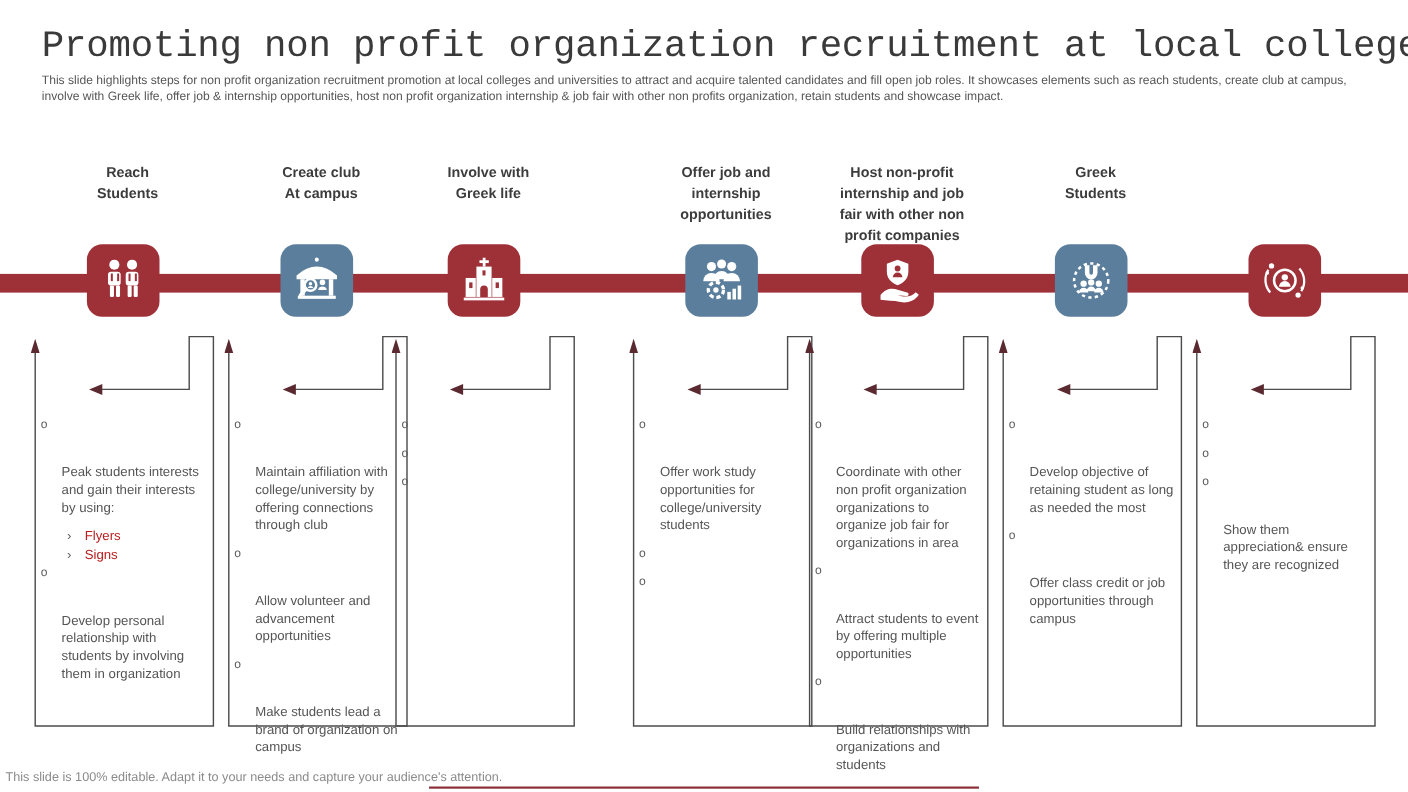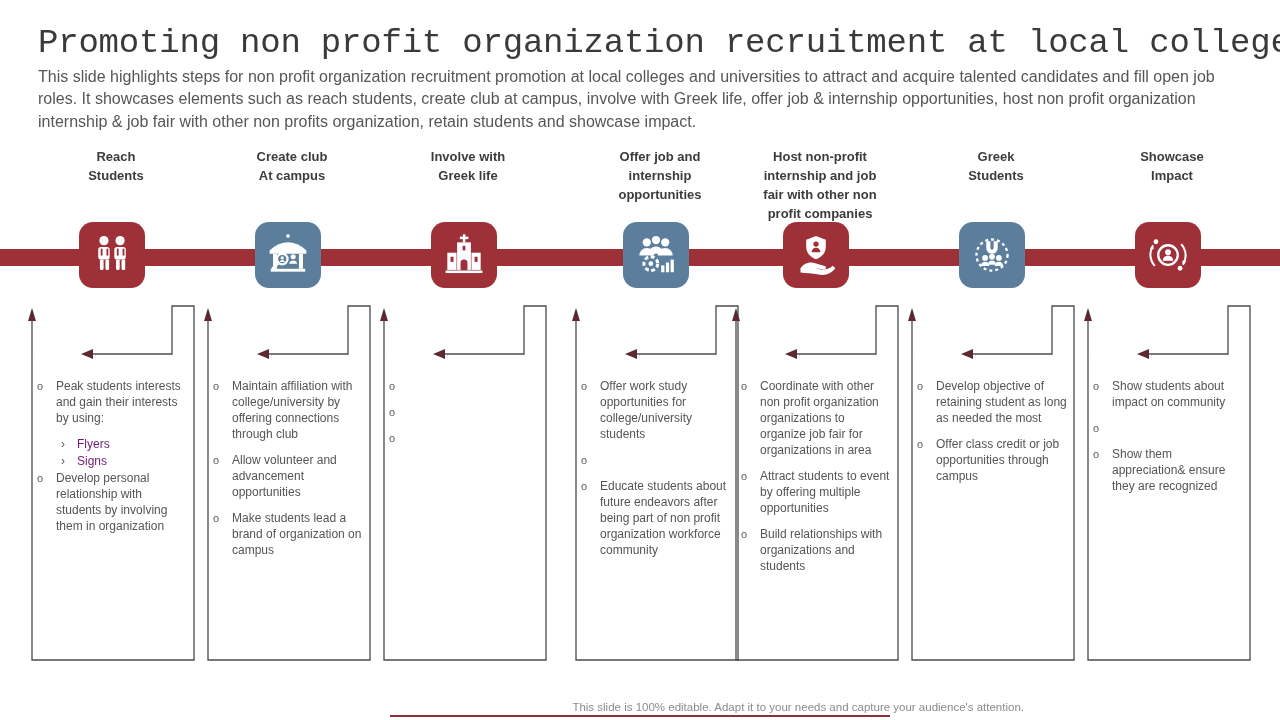--- a/index.html
+++ b/index.html
@@ -7,47 +7,47 @@
     position:relative;width:1280px;height:720px;background:#ffffff;
     font-family:"Liberation Sans",sans-serif;overflow:hidden;margin:0 auto;
   }
   .title{
     position:absolute;left:38px;top:24px;width:1210px;margin:0;
     font-family:Liberation Mono, monospace;font-weight:400;font-size:34px;
     color:#3a3a3a;letter-spacing:-0.2px;white-space:nowrap;
   }
   .subtitle{
     position:absolute;left:38px;top:66px;width:1208px;margin:0;
-    font-size:16px;line-height:1.4;color:#565656;
+    font-size:11px;line-height:1.4;color:#565656;
   }
   .timeline-bar{
     position:absolute;left:0;top:249px;width:1280px;height:17px;z-index:1;
   }
   .col{position:absolute;top:145px;width:168px;height:525px;}
   .col-header{
     position:absolute;top:2px;left:8px;right:0;
     font-size:13px;font-weight:bold;color:#3c3c3c;line-height:19px;text-align:center;
   }
   .icon-box{
     position:absolute;top:77px;left:51px;width:66px;height:66px;
     border-radius:14px;z-index:2;display:flex;align-items:center;justify-content:center;
   }
   .icon-box svg{width:46px;height:46px;}
   .callout{position:absolute;top:153px;left:0;}
   .bullets{position:absolute;top:233px;left:7px;width:152px;}
   .bullet{display:flex;margin-bottom:10px;}
   .bullet .marker{
     flex:0 0 19px;font-size:11px;color:#5c5c5c;line-height:16px;padding-left:2px;
   }
-  .bullet .btext{font-size:12px;color:#555555;line-height:16px;}
+  .bullet .btext{font-size:12px;color:#555555;line-height:16px;margin-top:43px;}
   .sub{display:flex;margin:1px 0 1px 26px;}
   .sub .smarker{flex:0 0 16px;font-size:12px;color:#5c5c5c;line-height:16px;}
-  .sub .stext{font-size:12px;color:#701a75;line-height:16px;}
+  .sub .stext{font-size:12px;color:#b91c1c;line-height:16px;}
   .footer{
-    position:absolute;left:0;top:696px;width:1019px;margin:5px;text-align:right;
+    position:absolute;left:0;top:696px;width:1019px;margin:5px;text-align:left;
     font-size:11.5px;color:#8b8b8b;
   }
   .footer-line{
     position:absolute;left:390px;top:715px;width:500px;height:2px;
   }
 </style>
 </head>
 <body>
 
 <div class="slide">
@@ -133,21 +133,21 @@
           <div class="bullet">
             <span class="marker">o</span>
             <span class="btext">Allow volunteer and advancement opportunities</span>
           </div>
           <div class="bullet">
             <span class="marker">o</span>
             <span class="btext">Make students lead a brand of organization on campus</span>
           </div>
         </div>
       </div>
-      <div class="col" style="left: 380px;">
+      <div class="col" style="left: 356px;">
         <div class="col-header">
           <div>Involve with</div>
           <div>Greek life</div>
         </div>
         <div class="icon-box" style="background: rgb(158, 48, 56); --bg: #9E3038;">
           <svg viewBox="0 0 40 40" fill="#fff">
             <rect x="19" y="2" width="2.2" height="7"></rect>
             <rect x="16.4" y="4" width="7.4" height="2.2"></rect>
             <rect x="14" y="9" width="12" height="24"></rect>
             <path d="M17 33 v-6 a3 3 0 0 1 6 0 v6 z" fill="var(--bg)"></path>
@@ -205,21 +205,20 @@
         <div class="bullets">
           <div class="bullet">
             <span class="marker">o</span>
             <span class="btext">Offer work study opportunities for college/university students</span>
           </div>
           <div class="bullet">
             <span class="marker">o</span>
           </div>
           <div class="bullet">
             <span class="marker">o</span>
-            <span class="btext">Educate students about future endeavors after being part of non profit organization workforce community</span>
           </div>
         </div>
       </div>
       <div class="col" style="left: 732px;">
         <div class="col-header">
           <div>Host non-profit</div>
           <div>internship and job</div>
           <div>fair with other non</div>
           <div>profit companies</div>
         </div>
@@ -278,24 +277,20 @@
             <span class="marker">o</span>
             <span class="btext">Develop objective of retaining student as long as needed the most</span>
           </div>
           <div class="bullet">
             <span class="marker">o</span>
             <span class="btext">Offer class credit or job opportunities through campus</span>
           </div>
         </div>
       </div>
       <div class="col" style="left: 1084px;">
-        <div class="col-header">
-          <div>Showcase</div>
-          <div>Impact</div>
-        </div>
         <div class="icon-box" style="background: rgb(158, 48, 56); --bg: #9E3038;">
           <svg viewBox="0 0 40 40" fill="#fff">
             <circle cx="20" cy="20" r="8.5" fill="none" stroke="#fff" stroke-width="2"></circle>
             <circle cx="20" cy="17.5" r="2.5"></circle>
             <path d="M15.4 25 a4.6 4.6 0 0 1 9.2 0 z"></path>
             <path d="M31.5 10.5 a15 15 0 0 1 1.5 18" fill="none" stroke="#fff" stroke-width="1.8"></path>
             <path d="M8.5 29.5 a15 15 0 0 1 -1.5 -18" fill="none" stroke="#fff" stroke-width="1.8"></path>
             <circle cx="9.5" cy="8.5" r="2.1"></circle>
             <circle cx="30.5" cy="31.5" r="2.1"></circle>
             <circle cx="33.8" cy="26" r="1.4"></circle>
@@ -303,21 +298,20 @@
           </svg>
         </div>
         <div class="callout"><svg width="168" height="367" viewBox="0 0 168 367">
             <path d="M4 20 V362 H166 V8 H144 V56 H64" fill="none" stroke="#4C4C4C" stroke-width="1.3"></path>
             <polygon points="0,23 8,23 4,10" fill="#5A2A30"></polygon>
             <polygon points="65,51 65,61 53,56" fill="#5A2A30"></polygon>
           </svg></div>
         <div class="bullets">
           <div class="bullet">
             <span class="marker">o</span>
-            <span class="btext">Show students about impact on community</span>
           </div>
           <div class="bullet">
             <span class="marker">o</span>
           </div>
           <div class="bullet">
             <span class="marker">o</span>
             <span class="btext">Show them appreciation&amp; ensure they are recognized</span>
           </div>
         </div>
       </div>

